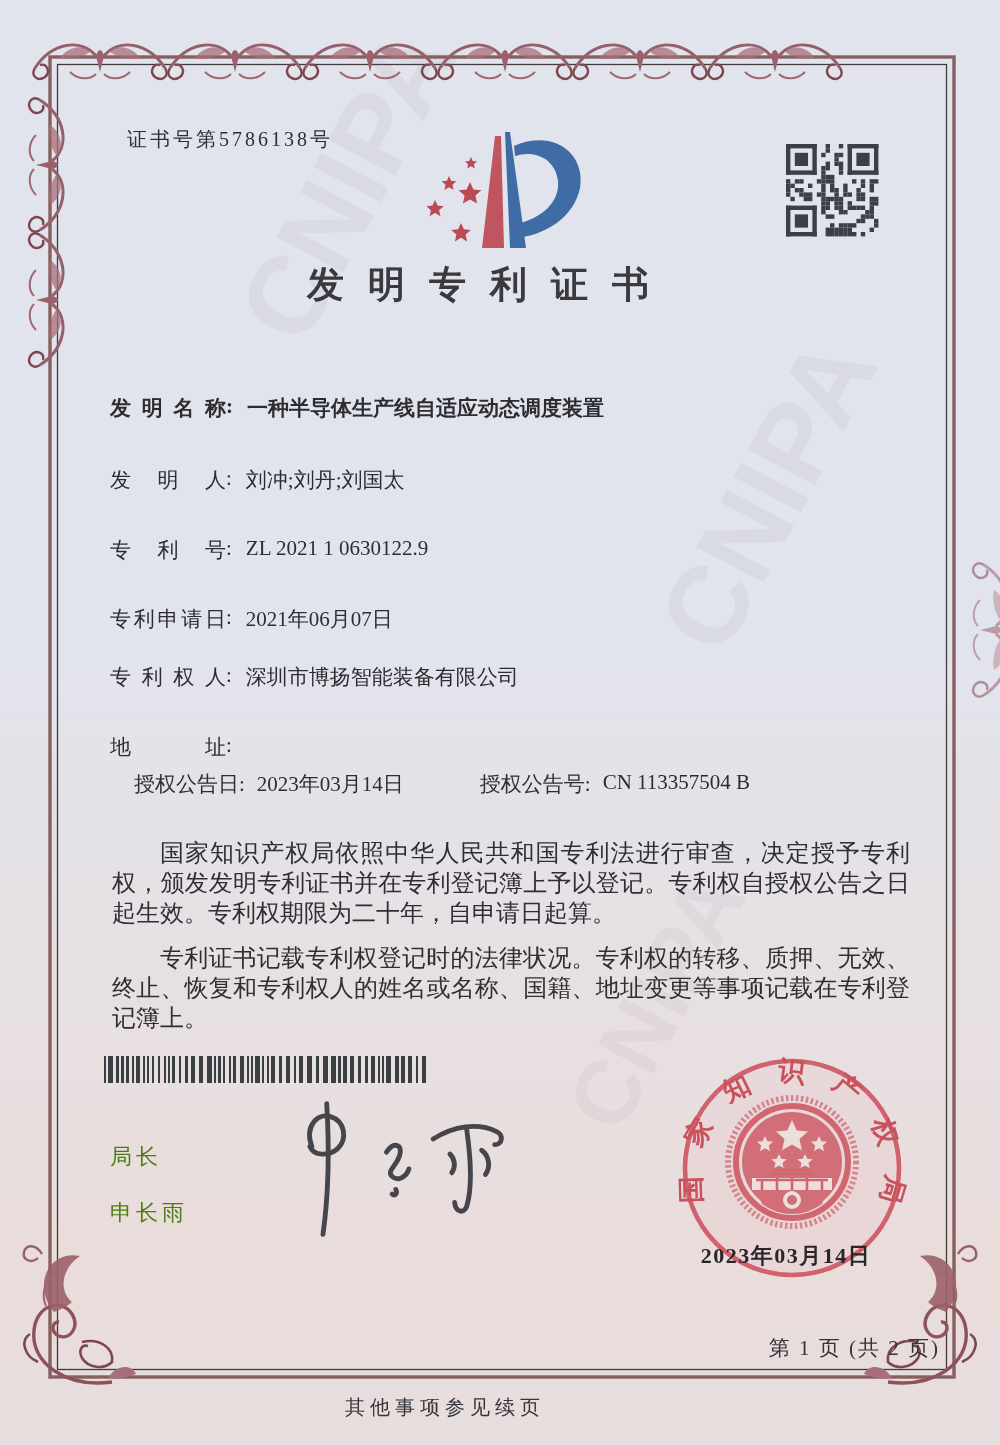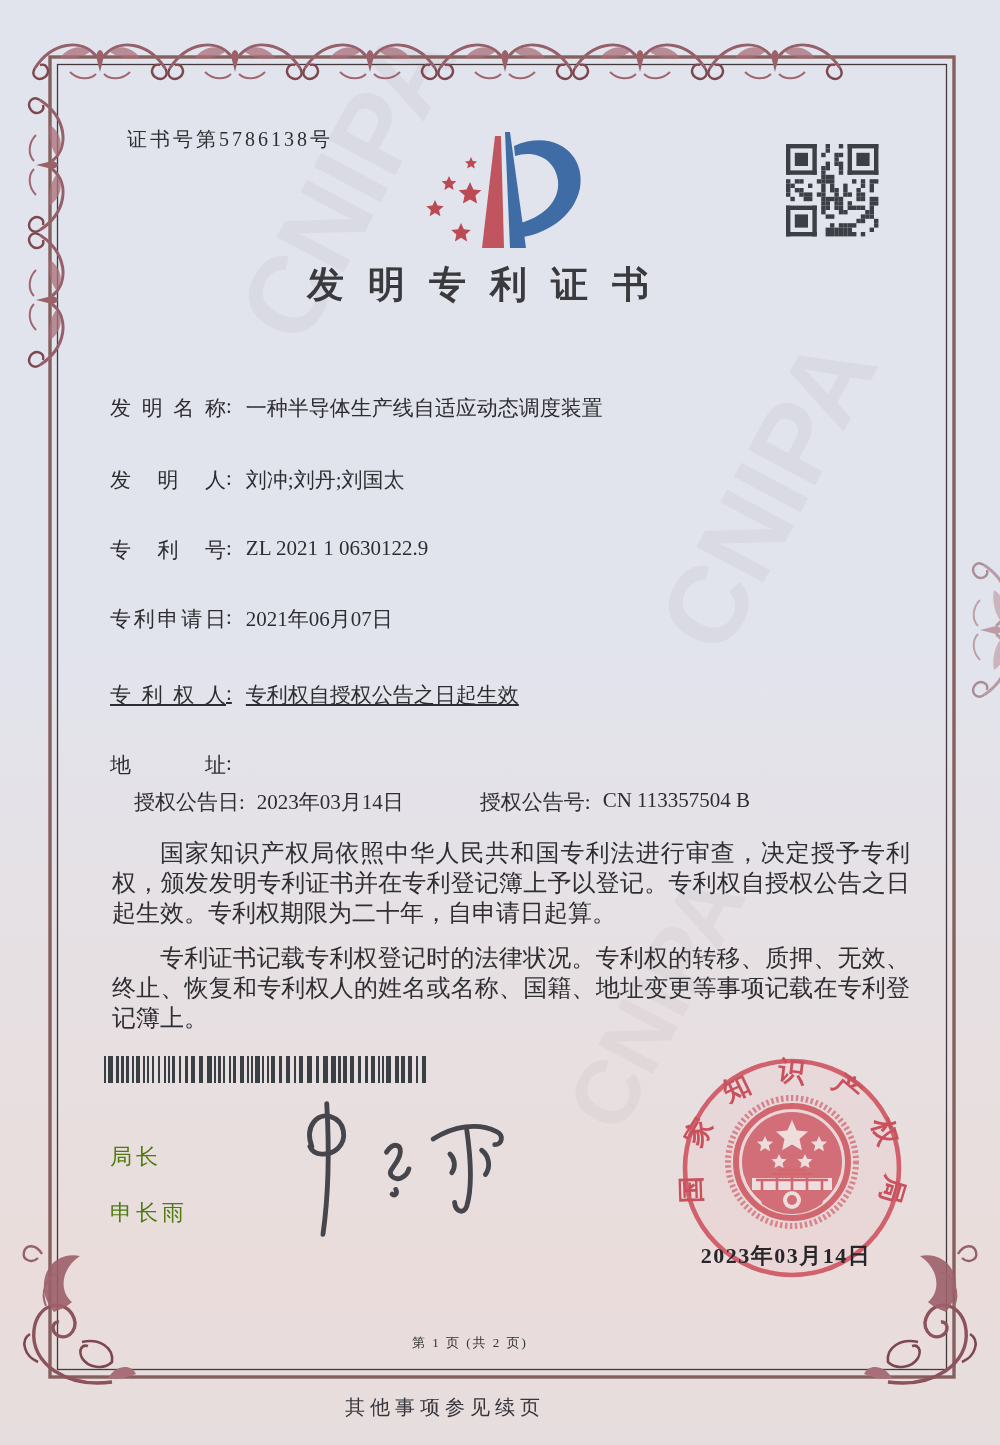--- a/index.html
+++ b/index.html
@@ -23,25 +23,25 @@
   .qr{position:absolute;left:786px;top:144px;}
 
   .title{position:absolute;left:0;right:40px;top:260px;text-align:center;
     font-size:37px;font-weight:bold;color:#3a3a3e;letter-spacing:24px;padding-left:20px;}
 
   .rows{position:absolute;left:110px;right:88px;top:394px;font-size:21px;color:#2d2d31;}
   .row{display:flex;align-items:flex-start;margin-bottom:0;}
   .lbl{display:inline-block;width:116px;text-align:justify;text-align-last:justify;flex:0 0 116px;}
   .colon{flex:0 0 auto;margin-right:14px;}
   .val{flex:1;}
-  .r-name{margin-top:0;}
+  .r-name{margin-top:0;font-weight:bold;}
   .r-inventors{margin-top:44px;}
   .r-patno{margin-top:42px;font-variant-numeric:lining-nums;}
   .r-filing{margin-top:41px;}
-  .r-patentee{margin-top:48px;text-decoration:underline;}
+  .r-patentee{margin-top:30px;}
   .r-address{margin-top:42px;}
   .r-address .val{line-height:33px;max-width:575px;}
   .r-grant{margin-top:9px;display:flex;margin-left:24px;}
   .grant-left{display:flex;}
   .grant-right{display:flex;margin-left:76px;}
   .glbl{margin-right:12px;}
 
   .paragraphs{position:absolute;left:112px;right:90px;top:838px;
     font-size:24px;line-height:30px;color:#2e2e33;text-align:justify;}
   .paragraphs p{margin:0;text-indent:2em;}
@@ -51,22 +51,22 @@
 
   .officer{position:absolute;left:110px;top:1142px;
     font-family:"Liberation Sans","DejaVu Sans",sans-serif;
     font-size:22px;color:#4d7c0f;letter-spacing:4px;}
   .officer .name{margin-top:26px;}
 
   .signature{position:absolute;left:268px;top:1098px;}
 
   .seal{position:absolute;left:672px;top:1050px;}
 
-  .page-info{position:absolute;left:0;right:60px;top:1334px;text-align:center;
-    font-size:13px;color:#333337;letter-spacing:2px;}
+  .page-info{position:absolute;left:0;right:60px;top:1334px;text-align:right;
+    font-size:21px;color:#333337;letter-spacing:2px;}
   .continuation{position:absolute;left:0;right:110px;top:1394px;text-align:center;
     font-size:20px;color:#34343a;letter-spacing:5px;}
 </style>
 </head>
 <body>
 
 <div class="page">
 
   <div class="paper-tint"></div>
   <div class="watermark wm1">CNIPA</div>
@@ -296,21 +296,21 @@
       <span class="val">ZL 2021 1 0630122.9</span>
     </div>
     <div class="row r-filing">
       <span class="lbl">专利申请日</span>
         <span class="colon">:</span>
       <span class="val">2021年06月07日</span>
     </div>
     <div class="row r-patentee">
       <span class="lbl">专利权人</span>
         <span class="colon">:</span>
-      <span class="val">专利权自授权公告之日起生效</span>
+      <span class="val">深圳市博扬智能装备有限公司</span>
     </div>
     <div class="row r-address">
       <span class="lbl">地址</span>
         <span class="colon">:</span>
     </div>
     <div class="row r-grant">
       <span class="grant-left">
         <span class="glbl"><span>授权公告日</span><span>:</span></span>
         <span>2023年03月14日</span>
       </span>

